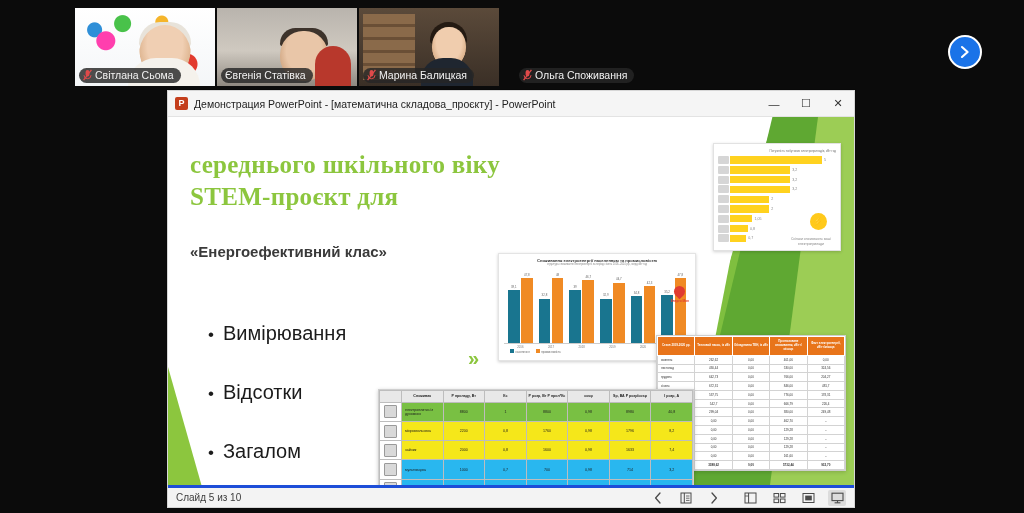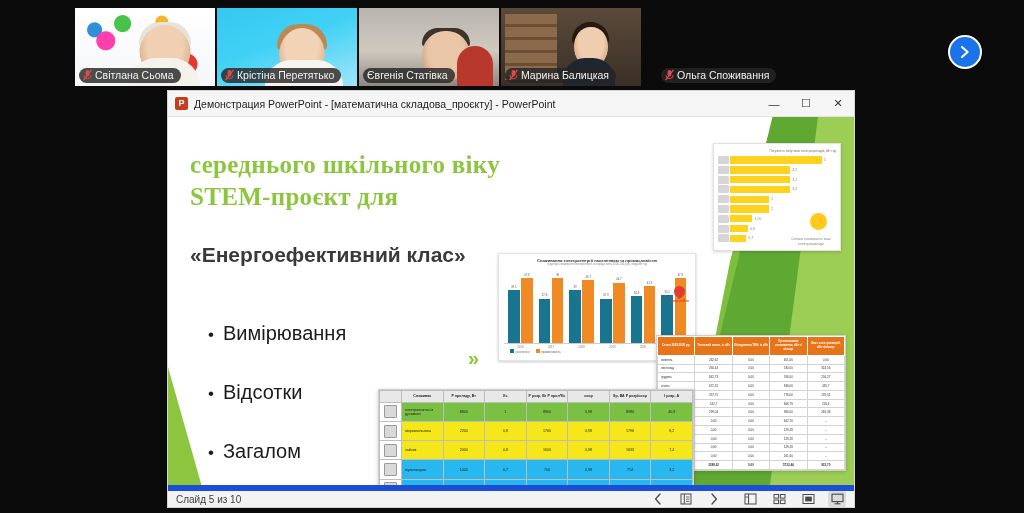--- a/index.html
+++ b/index.html
@@ -157,21 +157,21 @@
   }
 
   
   .stitle {
     position: absolute; left: 22px; top: 32px; width: 420px;
     color: #8cc63e; font-family: "Liberation Serif", serif;
     font-weight: bold; font-size: 25px; line-height: 1.28; letter-spacing: .3px;
   }
   .ssub {
     position: absolute; left: 22px; top: 126px; width: 400px;
-    color: #3a3a3a; font-size: 21px; font-weight: bold;
+    color: #3a3a3a; font-size: 15px; font-weight: bold;
   }
   .bullets { position: absolute; left: 40px; top: 205px; width: 300px; }
   .bullet {
     display: flex; align-items: baseline; gap: 9px;
     font-size: 20px; color: #1b1b1b; margin-bottom: 36px;
   }
   .bullet .dot { font-size: 17px; line-height: 1; }
 
   
   .hchart {
@@ -249,21 +249,21 @@
     border: .4px solid #fff; padding: 3px 1px; line-height: 1.35;
   }
   .mtable td { border: .4px solid #d3d3d3; padding: 1.9px 1px; text-align: center;
     font-size: 3px; color: #333; }
   .mtable td.mn { text-align: left; padding-left: 3px; }
   .mtable tr.total td { font-weight: bold; }
 
   
   .statusbar {
     position: absolute; left: 0; bottom: 0; width: 100%; height: 22px;
-    background: #f3f3f3; border-top: 6px solid #1d4ed8;
+    background: #f3f3f3; border-top: 3px solid #1d4ed8;
     display: flex; align-items: center; padding: 0 8px;
   }
   .slideno { font-size: 10px; color: #3c3c3c; flex: 1 1 auto; }
   .navgrp { display: flex; align-items: center; gap: 10px; margin-right: 18px; }
   .navbtn, .viewbtn {
     width: 18px; height: 16px; display: flex; align-items: center; justify-content: center;
     color: #4a4a4a; cursor: pointer;
   }
   .viewgrp { display: flex; align-items: center; gap: 11px; }
   .viewbtn.active { background: #dcdcdc; border-radius: 2px; }
@@ -287,37 +287,20 @@
             <svg width="9" height="12" viewBox="0 0 9 12">
                 <rect x="2.6" y="1" width="3.8" height="6.4" rx="1.9" fill="#e04a4a"></rect>
                 <path d="M1 6.2a3.5 3.5 0 0 0 7 0" stroke="#e04a4a" stroke-width="1" fill="none"></path>
                 <line x1="0.6" y1="11.2" x2="8.4" y2="0.8" stroke="#e04a4a" stroke-width="1.3"></line>
               </svg>
           </span>
           <span class="nm">Світлана Сьома</span>
         </div>
       </div>
 
-      <div class="tile">
-        <div class="ph ph2">
-          <div class="hair"></div>
-            <div class="face"></div>
-            <div class="body"></div>
-        </div>
-        <div class="namebar">
-          <span class="micoff">
-            <svg width="9" height="12" viewBox="0 0 9 12">
-                <rect x="2.6" y="1" width="3.8" height="6.4" rx="1.9" fill="#e04a4a"></rect>
-                <path d="M1 6.2a3.5 3.5 0 0 0 7 0" stroke="#e04a4a" stroke-width="1" fill="none"></path>
-                <line x1="0.6" y1="11.2" x2="8.4" y2="0.8" stroke="#e04a4a" stroke-width="1.3"></line>
-              </svg>
-          </span>
-          <span class="nm">Крістіна Перетятько</span>
-        </div>
-      </div>
 
       <div class="tile selected">
         <div class="ph ph3">
           <div class="hair"></div>
             <div class="face"></div>
             <div class="red"></div>
         </div>
         <div class="namebar">
           <span class="nm">Євгенія Статівка</span>
         </div>

